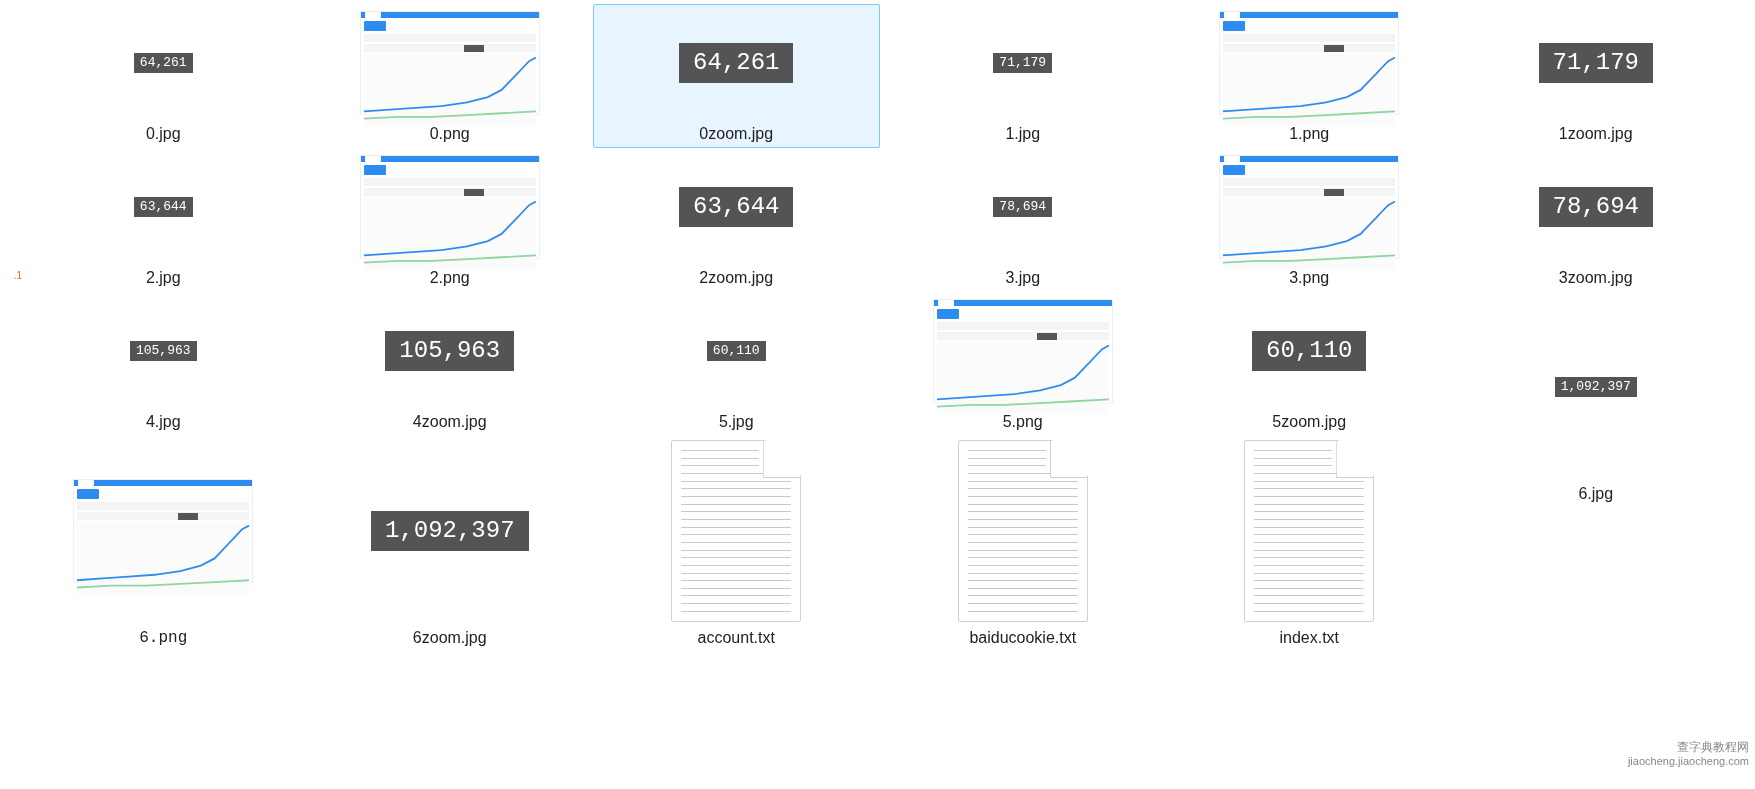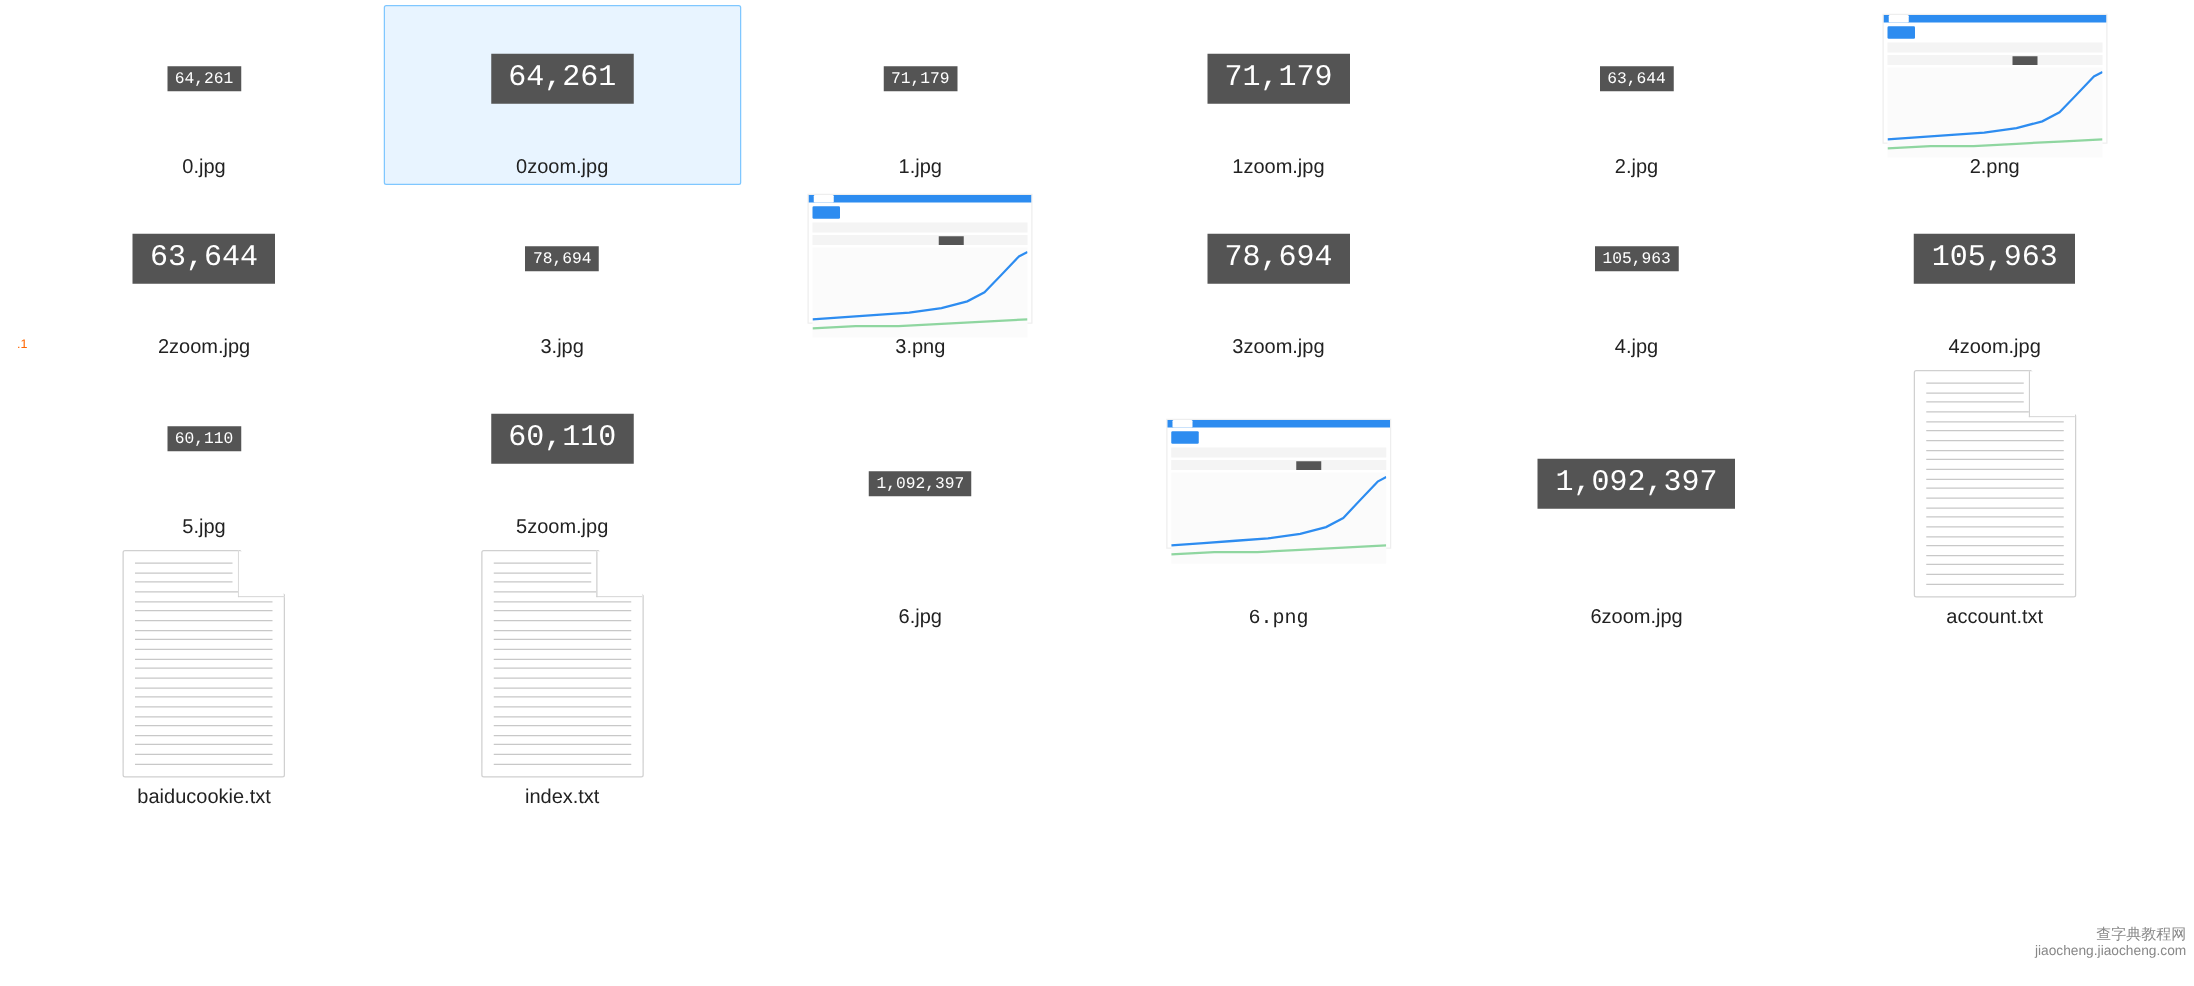--- a/index.html
+++ b/index.html
@@ -198,44 +198,20 @@
   <div class="left-strip">
     <span class="marker">.1</span>
   </div>
   <div class="explorer" id="explorer" style="grid-auto-rows: 144px; grid-template-rows: 144px 144px 144px 216px;">
       <div class="file-item">
     <div class="thumb-area">
           <div class="dark-small">64,261</div>
         </div>
     <div class="file-label">0.jpg</div>
   </div>
-      <div class="file-item selected">
-    <div class="thumb-area">
-          <div class="dark-big">64,261</div>
-        </div>
-    <div class="file-label">0zoom.jpg</div>
-  </div>
-      <div class="file-item">
-    <div class="thumb-area">
-          <div class="dark-small">71,179</div>
-        </div>
-    <div class="file-label">1.jpg</div>
-  </div>
-      <div class="file-item">
-    <div class="thumb-area">
-          <div class="dark-big">71,179</div>
-        </div>
-    <div class="file-label">1zoom.jpg</div>
-  </div>
-      <div class="file-item">
-    <div class="thumb-area">
-          <div class="dark-small">63,644</div>
-        </div>
-    <div class="file-label">2.jpg</div>
-  </div>
       <div class="file-item">
     <div class="thumb-area">
   <div class="baidu-thumb">
     <div class="topbar">
               <div class="logo"></div>
             </div>
     <div class="body">
       <div class="btn"></div>
       <div class="row"></div>
       <div class="row">
@@ -243,33 +219,33 @@
               </div>
       <div class="chart">
         <svg viewBox="0 0 100 40" preserveAspectRatio="none">
           <polyline points="0,32 15,31 30,30 45,29 60,27 72,24 80,20 88,12 96,4 100,2" fill="none" stroke="#2d8cf0" stroke-width="1"></polyline>
           <polyline points="0,36 20,35 40,35 60,34 80,33 100,32" fill="none" stroke="#8fd6a0" stroke-width="1"></polyline>
         </svg>
       </div>
     </div>
   </div>
         </div>
-    <div class="file-label">2.png</div>
-  </div>
-      <div class="file-item">
-    <div class="thumb-area">
-          <div class="dark-big">63,644</div>
-        </div>
-    <div class="file-label">2zoom.jpg</div>
-  </div>
-      <div class="file-item">
-    <div class="thumb-area">
-          <div class="dark-small">78,694</div>
-        </div>
-    <div class="file-label">3.jpg</div>
+    <div class="file-label">0.png</div>
+  </div>
+      <div class="file-item selected">
+    <div class="thumb-area">
+          <div class="dark-big">64,261</div>
+        </div>
+    <div class="file-label">0zoom.jpg</div>
+  </div>
+      <div class="file-item">
+    <div class="thumb-area">
+          <div class="dark-small">71,179</div>
+        </div>
+    <div class="file-label">1.jpg</div>
   </div>
       <div class="file-item">
     <div class="thumb-area">
   <div class="baidu-thumb">
     <div class="topbar">
               <div class="logo"></div>
             </div>
     <div class="body">
       <div class="btn"></div>
       <div class="row"></div>
@@ -278,79 +254,172 @@
               </div>
       <div class="chart">
         <svg viewBox="0 0 100 40" preserveAspectRatio="none">
           <polyline points="0,32 15,31 30,30 45,29 60,27 72,24 80,20 88,12 96,4 100,2" fill="none" stroke="#2d8cf0" stroke-width="1"></polyline>
           <polyline points="0,36 20,35 40,35 60,34 80,33 100,32" fill="none" stroke="#8fd6a0" stroke-width="1"></polyline>
         </svg>
       </div>
     </div>
   </div>
         </div>
-    <div class="file-label">3.png</div>
-  </div>
-      <div class="file-item">
-    <div class="thumb-area">
-          <div class="dark-big">78,694</div>
-        </div>
-    <div class="file-label">3zoom.jpg</div>
-  </div>
-      <div class="file-item">
-    <div class="thumb-area">
-          <div class="dark-small">105,963</div>
-        </div>
-    <div class="file-label">4.jpg</div>
-  </div>
-      <div class="file-item">
-    <div class="thumb-area">
-          <div class="dark-big">105,963</div>
-        </div>
-    <div class="file-label">4zoom.jpg</div>
-  </div>
-      <div class="file-item">
-    <div class="thumb-area">
-          <div class="dark-small">60,110</div>
-        </div>
-    <div class="file-label">5.jpg</div>
-  </div>
-      <div class="file-item">
-    <div class="thumb-area">
-          <div class="dark-big">60,110</div>
-        </div>
-    <div class="file-label">5zoom.jpg</div>
-  </div>
-      <div class="file-item" style="height: 216px;">
-    <div class="thumb-area">
-          <div class="dark-small">1,092,397</div>
-        </div>
-    <div class="file-label">6.jpg</div>
-  </div>
-      <div class="file-item" style="height: 216px; font-family: Liberation Mono, monospace;">
+    <div class="file-label">1.png</div>
+  </div>
+      <div class="file-item">
+    <div class="thumb-area">
+          <div class="dark-big">71,179</div>
+        </div>
+    <div class="file-label">1zoom.jpg</div>
+  </div>
+      <div class="file-item">
+    <div class="thumb-area">
+          <div class="dark-small">63,644</div>
+        </div>
+    <div class="file-label">2.jpg</div>
+  </div>
+      <div class="file-item">
     <div class="thumb-area">
   <div class="baidu-thumb">
     <div class="topbar">
               <div class="logo"></div>
             </div>
     <div class="body">
       <div class="btn"></div>
       <div class="row"></div>
       <div class="row">
                 <div class="tag"></div>
               </div>
       <div class="chart">
         <svg viewBox="0 0 100 40" preserveAspectRatio="none">
           <polyline points="0,32 15,31 30,30 45,29 60,27 72,24 80,20 88,12 96,4 100,2" fill="none" stroke="#2d8cf0" stroke-width="1"></polyline>
           <polyline points="0,36 20,35 40,35 60,34 80,33 100,32" fill="none" stroke="#8fd6a0" stroke-width="1"></polyline>
         </svg>
       </div>
     </div>
   </div>
         </div>
+    <div class="file-label">2.png</div>
+  </div>
+      <div class="file-item">
+    <div class="thumb-area">
+          <div class="dark-big">63,644</div>
+        </div>
+    <div class="file-label">2zoom.jpg</div>
+  </div>
+      <div class="file-item">
+    <div class="thumb-area">
+          <div class="dark-small">78,694</div>
+        </div>
+    <div class="file-label">3.jpg</div>
+  </div>
+      <div class="file-item">
+    <div class="thumb-area">
+  <div class="baidu-thumb">
+    <div class="topbar">
+              <div class="logo"></div>
+            </div>
+    <div class="body">
+      <div class="btn"></div>
+      <div class="row"></div>
+      <div class="row">
+                <div class="tag"></div>
+              </div>
+      <div class="chart">
+        <svg viewBox="0 0 100 40" preserveAspectRatio="none">
+          <polyline points="0,32 15,31 30,30 45,29 60,27 72,24 80,20 88,12 96,4 100,2" fill="none" stroke="#2d8cf0" stroke-width="1"></polyline>
+          <polyline points="0,36 20,35 40,35 60,34 80,33 100,32" fill="none" stroke="#8fd6a0" stroke-width="1"></polyline>
+        </svg>
+      </div>
+    </div>
+  </div>
+        </div>
+    <div class="file-label">3.png</div>
+  </div>
+      <div class="file-item">
+    <div class="thumb-area">
+          <div class="dark-big">78,694</div>
+        </div>
+    <div class="file-label">3zoom.jpg</div>
+  </div>
+      <div class="file-item">
+    <div class="thumb-area">
+          <div class="dark-small">105,963</div>
+        </div>
+    <div class="file-label">4.jpg</div>
+  </div>
+      <div class="file-item">
+    <div class="thumb-area">
+          <div class="dark-big">105,963</div>
+        </div>
+    <div class="file-label">4zoom.jpg</div>
+  </div>
+      <div class="file-item">
+    <div class="thumb-area">
+          <div class="dark-small">60,110</div>
+        </div>
+    <div class="file-label">5.jpg</div>
+  </div>
+      <div class="file-item">
+    <div class="thumb-area">
+  <div class="baidu-thumb">
+    <div class="topbar">
+              <div class="logo"></div>
+            </div>
+    <div class="body">
+      <div class="btn"></div>
+      <div class="row"></div>
+      <div class="row">
+                <div class="tag"></div>
+              </div>
+      <div class="chart">
+        <svg viewBox="0 0 100 40" preserveAspectRatio="none">
+          <polyline points="0,32 15,31 30,30 45,29 60,27 72,24 80,20 88,12 96,4 100,2" fill="none" stroke="#2d8cf0" stroke-width="1"></polyline>
+          <polyline points="0,36 20,35 40,35 60,34 80,33 100,32" fill="none" stroke="#8fd6a0" stroke-width="1"></polyline>
+        </svg>
+      </div>
+    </div>
+  </div>
+        </div>
+    <div class="file-label">5.png</div>
+  </div>
+      <div class="file-item">
+    <div class="thumb-area">
+          <div class="dark-big">60,110</div>
+        </div>
+    <div class="file-label">5zoom.jpg</div>
+  </div>
+      <div class="file-item" style="height: 216px;">
+    <div class="thumb-area">
+          <div class="dark-small">1,092,397</div>
+        </div>
+    <div class="file-label">6.jpg</div>
+  </div>
+      <div class="file-item" style="height: 216px; font-family: Liberation Mono, monospace;">
+    <div class="thumb-area">
+  <div class="baidu-thumb">
+    <div class="topbar">
+              <div class="logo"></div>
+            </div>
+    <div class="body">
+      <div class="btn"></div>
+      <div class="row"></div>
+      <div class="row">
+                <div class="tag"></div>
+              </div>
+      <div class="chart">
+        <svg viewBox="0 0 100 40" preserveAspectRatio="none">
+          <polyline points="0,32 15,31 30,30 45,29 60,27 72,24 80,20 88,12 96,4 100,2" fill="none" stroke="#2d8cf0" stroke-width="1"></polyline>
+          <polyline points="0,36 20,35 40,35 60,34 80,33 100,32" fill="none" stroke="#8fd6a0" stroke-width="1"></polyline>
+        </svg>
+      </div>
+    </div>
+  </div>
+        </div>
     <div class="file-label">6.png</div>
   </div>
       <div class="file-item" style="height: 216px;">
     <div class="thumb-area">
           <div class="dark-big">1,092,397</div>
         </div>
     <div class="file-label">6zoom.jpg</div>
   </div>
       <div class="file-item" style="height: 216px;">
     <div class="thumb-area">

